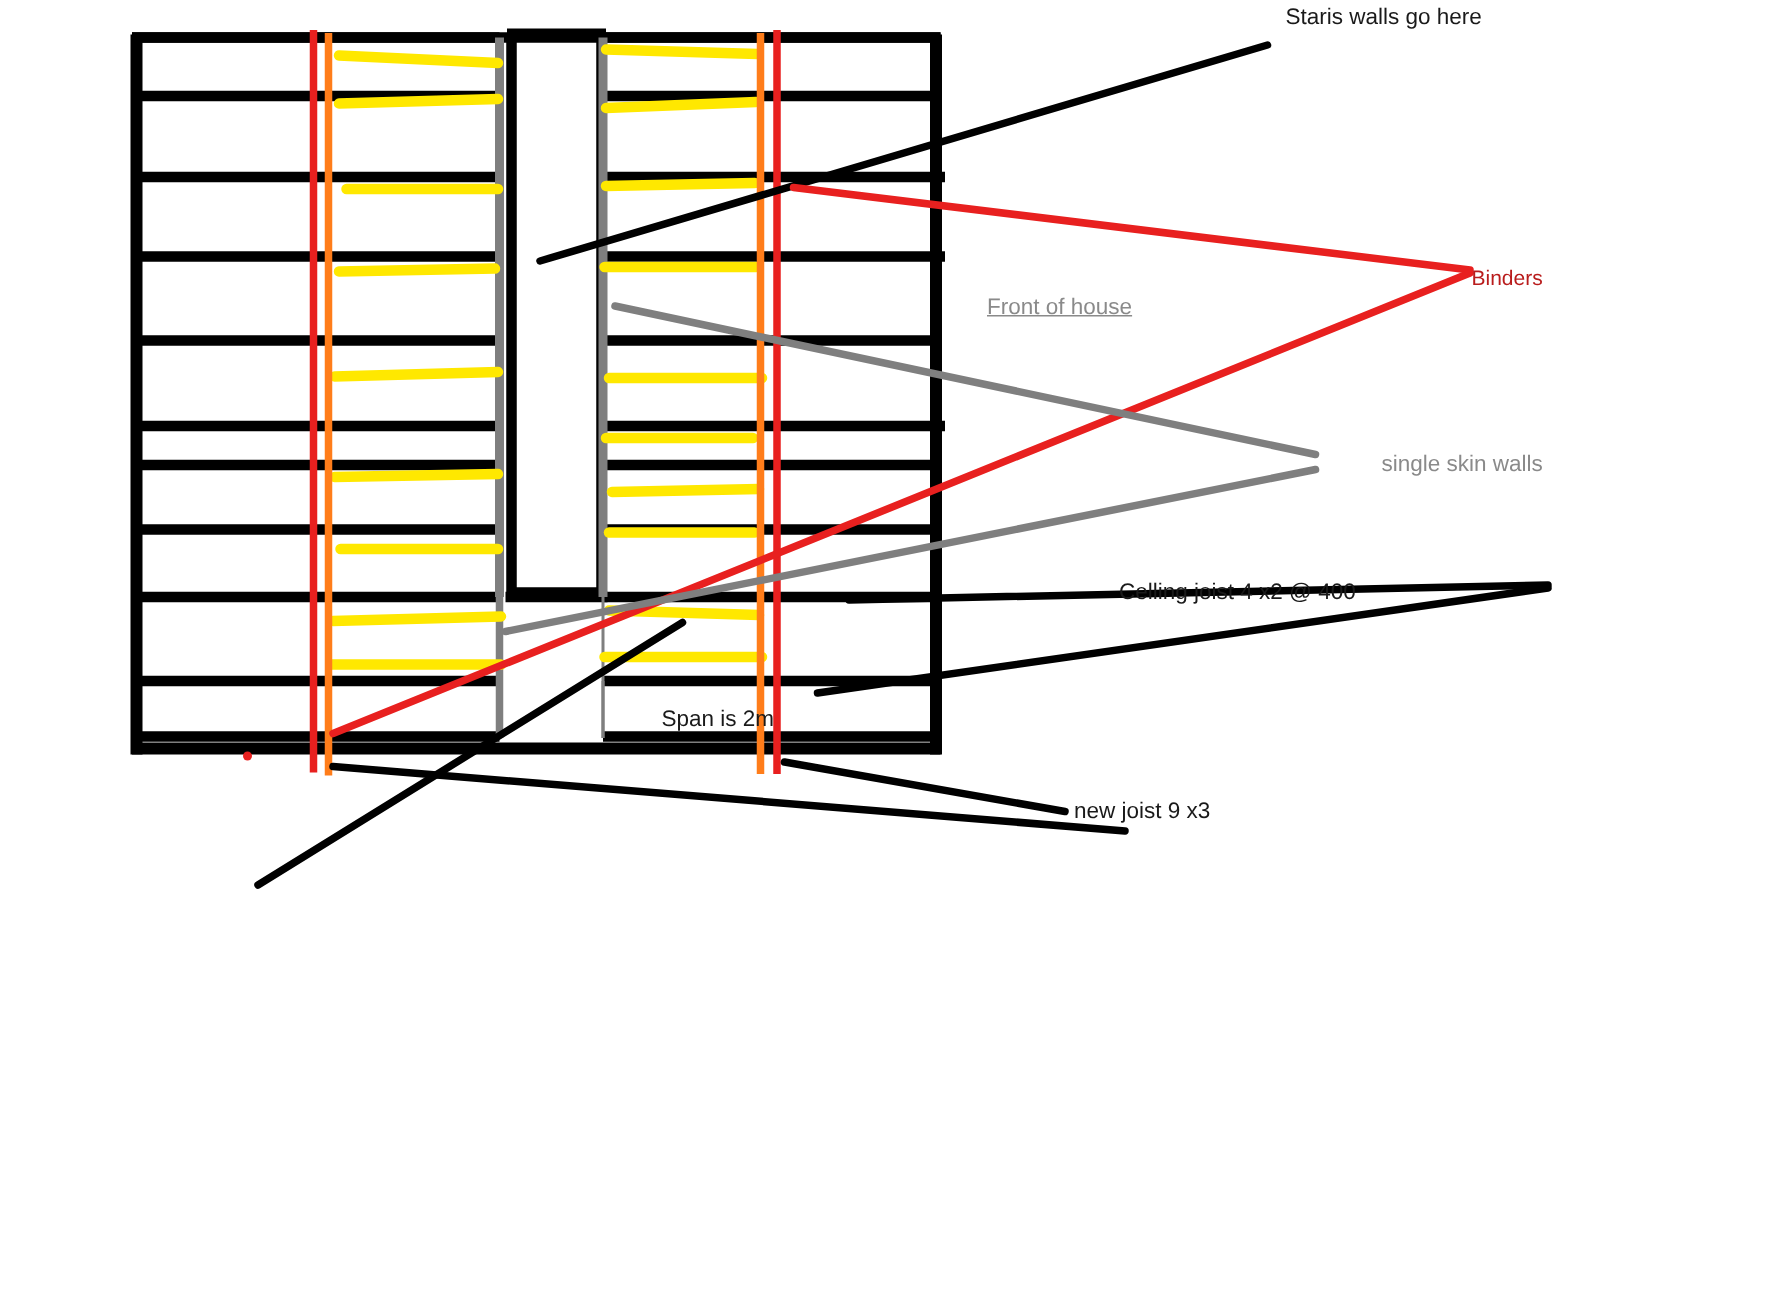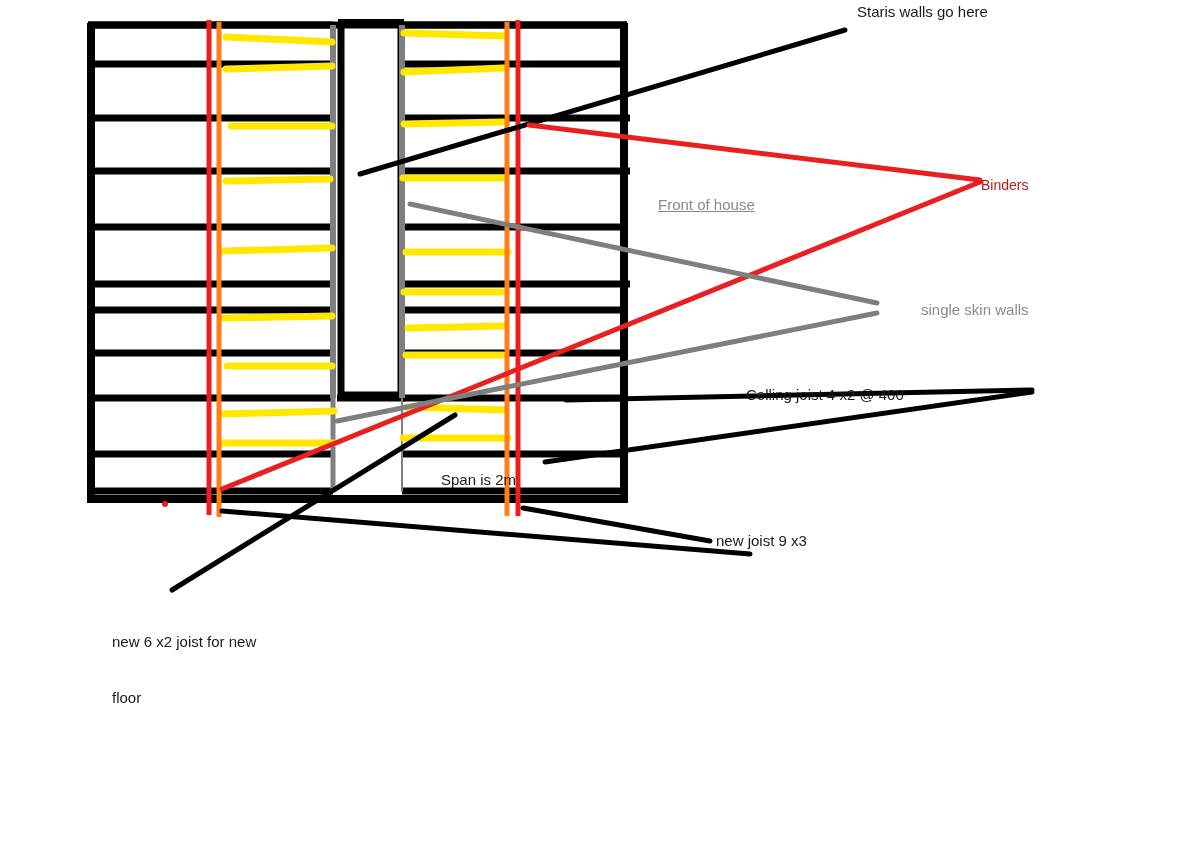--- a/index.html
+++ b/index.html
@@ -158,18 +158,14 @@
   <div class="lbl lbl-red" style="left:981px; top:177px;">Binders</div>
 
   <div class="lbl lbl-gray" style="left:881px; top:301px;margin-left:40px;">single skin walls</div>
 
   <div class="lbl lbl-dark" style="left:746px; top:386px;">Celling joist 4 x2 @ 400</div>
 
   <div class="lbl lbl-dark" style="left:405px; top:471px;margin-left:36px;">Span is 2m</div>
 
   <div class="lbl lbl-dark" style="left:716px; top:532px;">new joist 9 x3</div>
 
-  <div class="lbl lbl-dark" style="left:112px; top:595px;">
-    <div>new 6 x2 joist for new</div>
-    <div>floor</div>
-  </div>
 
 </div>
 
 </body></html>

